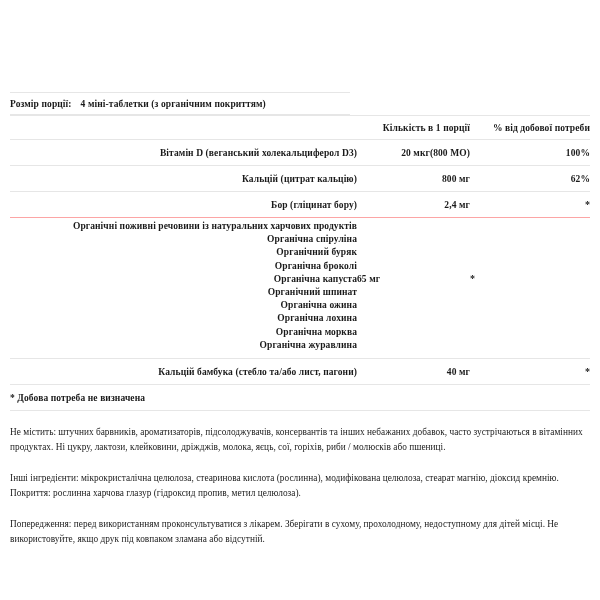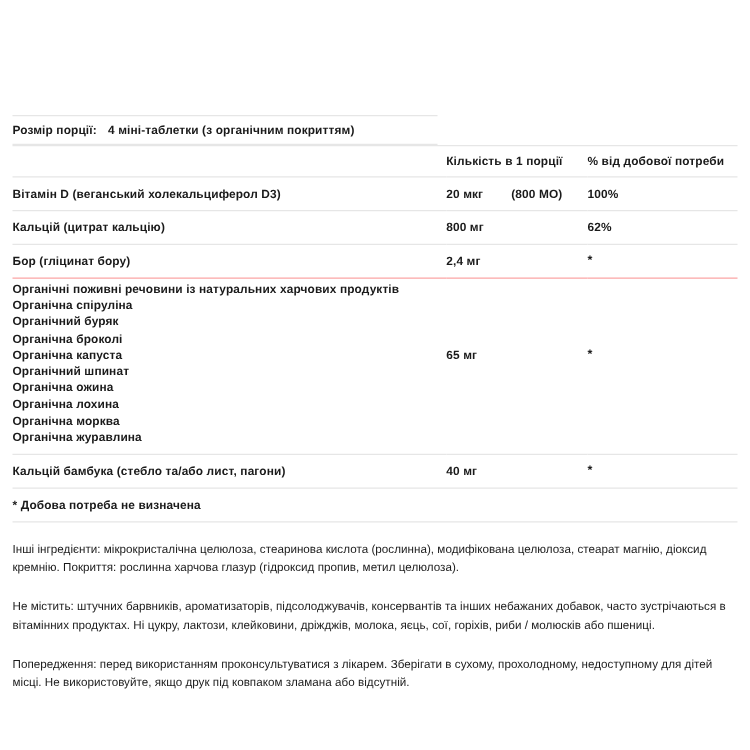--- a/index.html
+++ b/index.html
@@ -15,20 +15,21 @@
     -webkit-font-smoothing: antialiased;
     overflow: hidden;
   }
 
   .panel {
     position: relative;
     width: 600px;
     height: 540px;
     box-sizing: border-box;
     padding: 0 10px;
+    font-family: Liberation Serif, serif;
   }
 
   
   .rule {
     height: 1px;
     background: #e6e6e6;
     width: 100%;
   }
   .rule-short {
     height: 1px;
@@ -61,21 +62,21 @@
     width: 100%;
     border-collapse: collapse;
     table-layout: fixed;
     font-size: 9.5px;
     font-weight: bold;
     letter-spacing: 0.1px;
   }
   .facts-table td, .facts-table th {
     padding: 0;
     vertical-align: top;
-    text-align: left;
+    text-align: right;
     font-weight: bold;
   }
   .col-name   { width: 347px; }
   .col-amount { width: 113px; }
   .col-dv     { width: 120px; }
 
   .hdr-row th {
     padding: 7px 0 6px 0;
     font-size: 9.5px;
     white-space: nowrap;
@@ -240,18 +241,18 @@
         <td class="col-dv star">*</td>
       </tr>
     </tbody>
   </table>
 
   <div class="footnote">* Добова потреба не визначена</div>
 
   <div class="rule"></div>
 
   <div class="para-wrap">
+    <p class="para">Не містить: штучних барвників, ароматизаторів, підсолоджувачів, консервантів та інших небажаних добавок, часто зустрічаються в вітамінних продуктах. Ні цукру, лактози, клейковини, дріжджів, молока, яєць, сої, горіхів, риби / молюсків або пшениці.</p>
     <p class="para">Інші інгредієнти: мікрокристалічна целюлоза, стеаринова кислота (рослинна), модифікована целюлоза, стеарат магнію, діоксид кремнію. Покриття: рослинна харчова глазур (гідроксид пропив, метил целюлоза).</p>
-    <p class="para">Не містить: штучних барвників, ароматизаторів, підсолоджувачів, консервантів та інших небажаних добавок, часто зустрічаються в вітамінних продуктах. Ні цукру, лактози, клейковини, дріжджів, молока, яєць, сої, горіхів, риби / молюсків або пшениці.</p>
     <p class="para">Попередження: перед використанням проконсультуватися з лікарем. Зберігати в сухому, прохолодному, недоступному для дітей місці. Не використовуйте, якщо друк під ковпаком зламана або відсутній.</p>
   </div>
 
 </div>
 
 </body></html>

